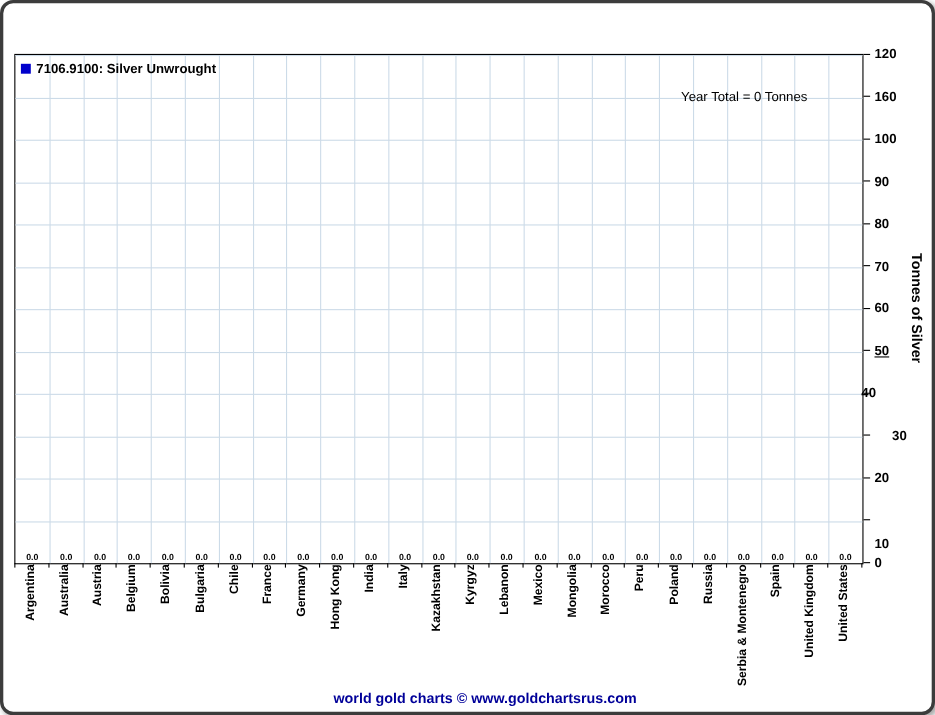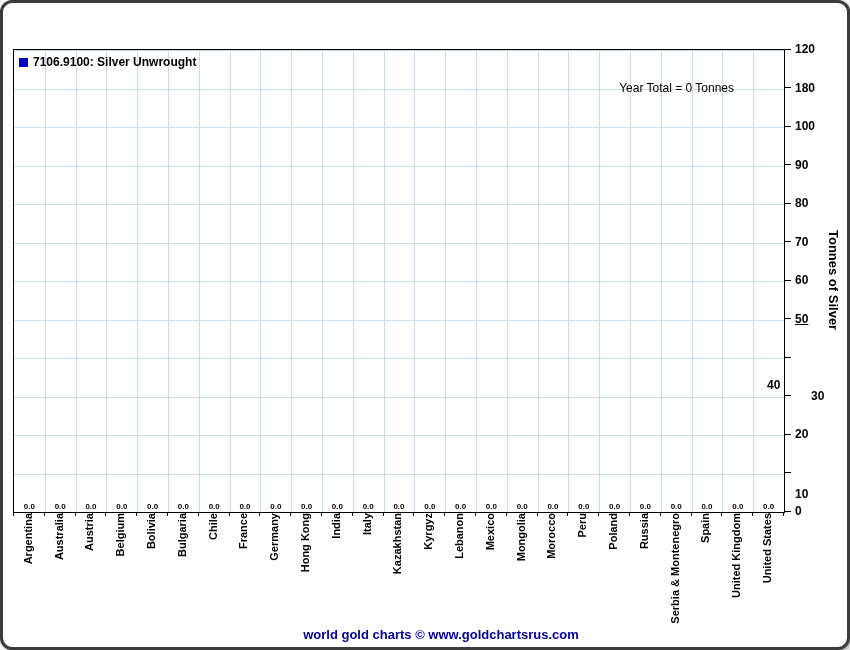--- a/index.html
+++ b/index.html
@@ -134,35 +134,35 @@
   <div id="y-axis">
       <div class="ytick-mark" style="left: 782px; top: 507.5px;"></div>
       <div class="ytick-label" style="left: 792px; top: 501px;">0</div>
       <div class="ytick-mark" style="left: 782px; top: 469px;"></div>
       <div class="ytick-label" style="left: 792px; top: 484px;">10</div>
       <div class="ytick-mark" style="left: 782px; top: 430.5px;"></div>
       <div class="ytick-label" style="left: 792px; top: 424px;">20</div>
       <div class="ytick-mark" style="left: 782px; top: 392px;"></div>
       <div class="ytick-label" style="left: 808px; top: 385.5px;">30</div>
       <div class="ytick-mark" style="left: 782px; top: 353.5px;"></div>
-      <div class="ytick-label" style="left: 764px; top: 347px; margin-top: 28px;">40</div>
+      <div class="ytick-label" style="left: 780px; top: 347px;">40</div>
       <div class="ytick-mark" style="left: 782px; top: 315px;"></div>
       <div class="ytick-label" style="left: 792px; top: 308.5px; text-decoration: underline;">50</div>
       <div class="ytick-mark" style="left: 782px; top: 276.5px;"></div>
       <div class="ytick-label" style="left: 792px; top: 270px;">60</div>
       <div class="ytick-mark" style="left: 782px; top: 238px;"></div>
       <div class="ytick-label" style="left: 792px; top: 231.5px;">70</div>
       <div class="ytick-mark" style="left: 782px; top: 199.5px;"></div>
       <div class="ytick-label" style="left: 792px; top: 193px;">80</div>
       <div class="ytick-mark" style="left: 782px; top: 161px;"></div>
       <div class="ytick-label" style="left: 792px; top: 154.5px;">90</div>
       <div class="ytick-mark" style="left: 782px; top: 122.5px;"></div>
       <div class="ytick-label" style="left: 792px; top: 116px;">100</div>
       <div class="ytick-mark" style="left: 782px; top: 84px;"></div>
-      <div class="ytick-label" style="left: 792px; top: 77.5px;">180</div>
+      <div class="ytick-label" style="left: 792px; top: 77.5px;">160</div>
       <div class="ytick-mark" style="left: 782px; top: 45.5px;"></div>
       <div class="ytick-label" style="left: 792px; top: 39px;">120</div>
     </div>
   <div class="ylabel">Tonnes of Silver</div>
   <div id="x-axis" style="position: absolute; left: 10px; top: 510px; width: 770px; height: 138px;">
       <div class="xlabel-wrap" style="left: 0px; width: 30.8px;">
         <span class="xlabel-text">Argentina</span>
       </div>
       <div class="xlabel-wrap" style="left: 30.8px; width: 30.8px;">
         <span class="xlabel-text">Australia</span>

